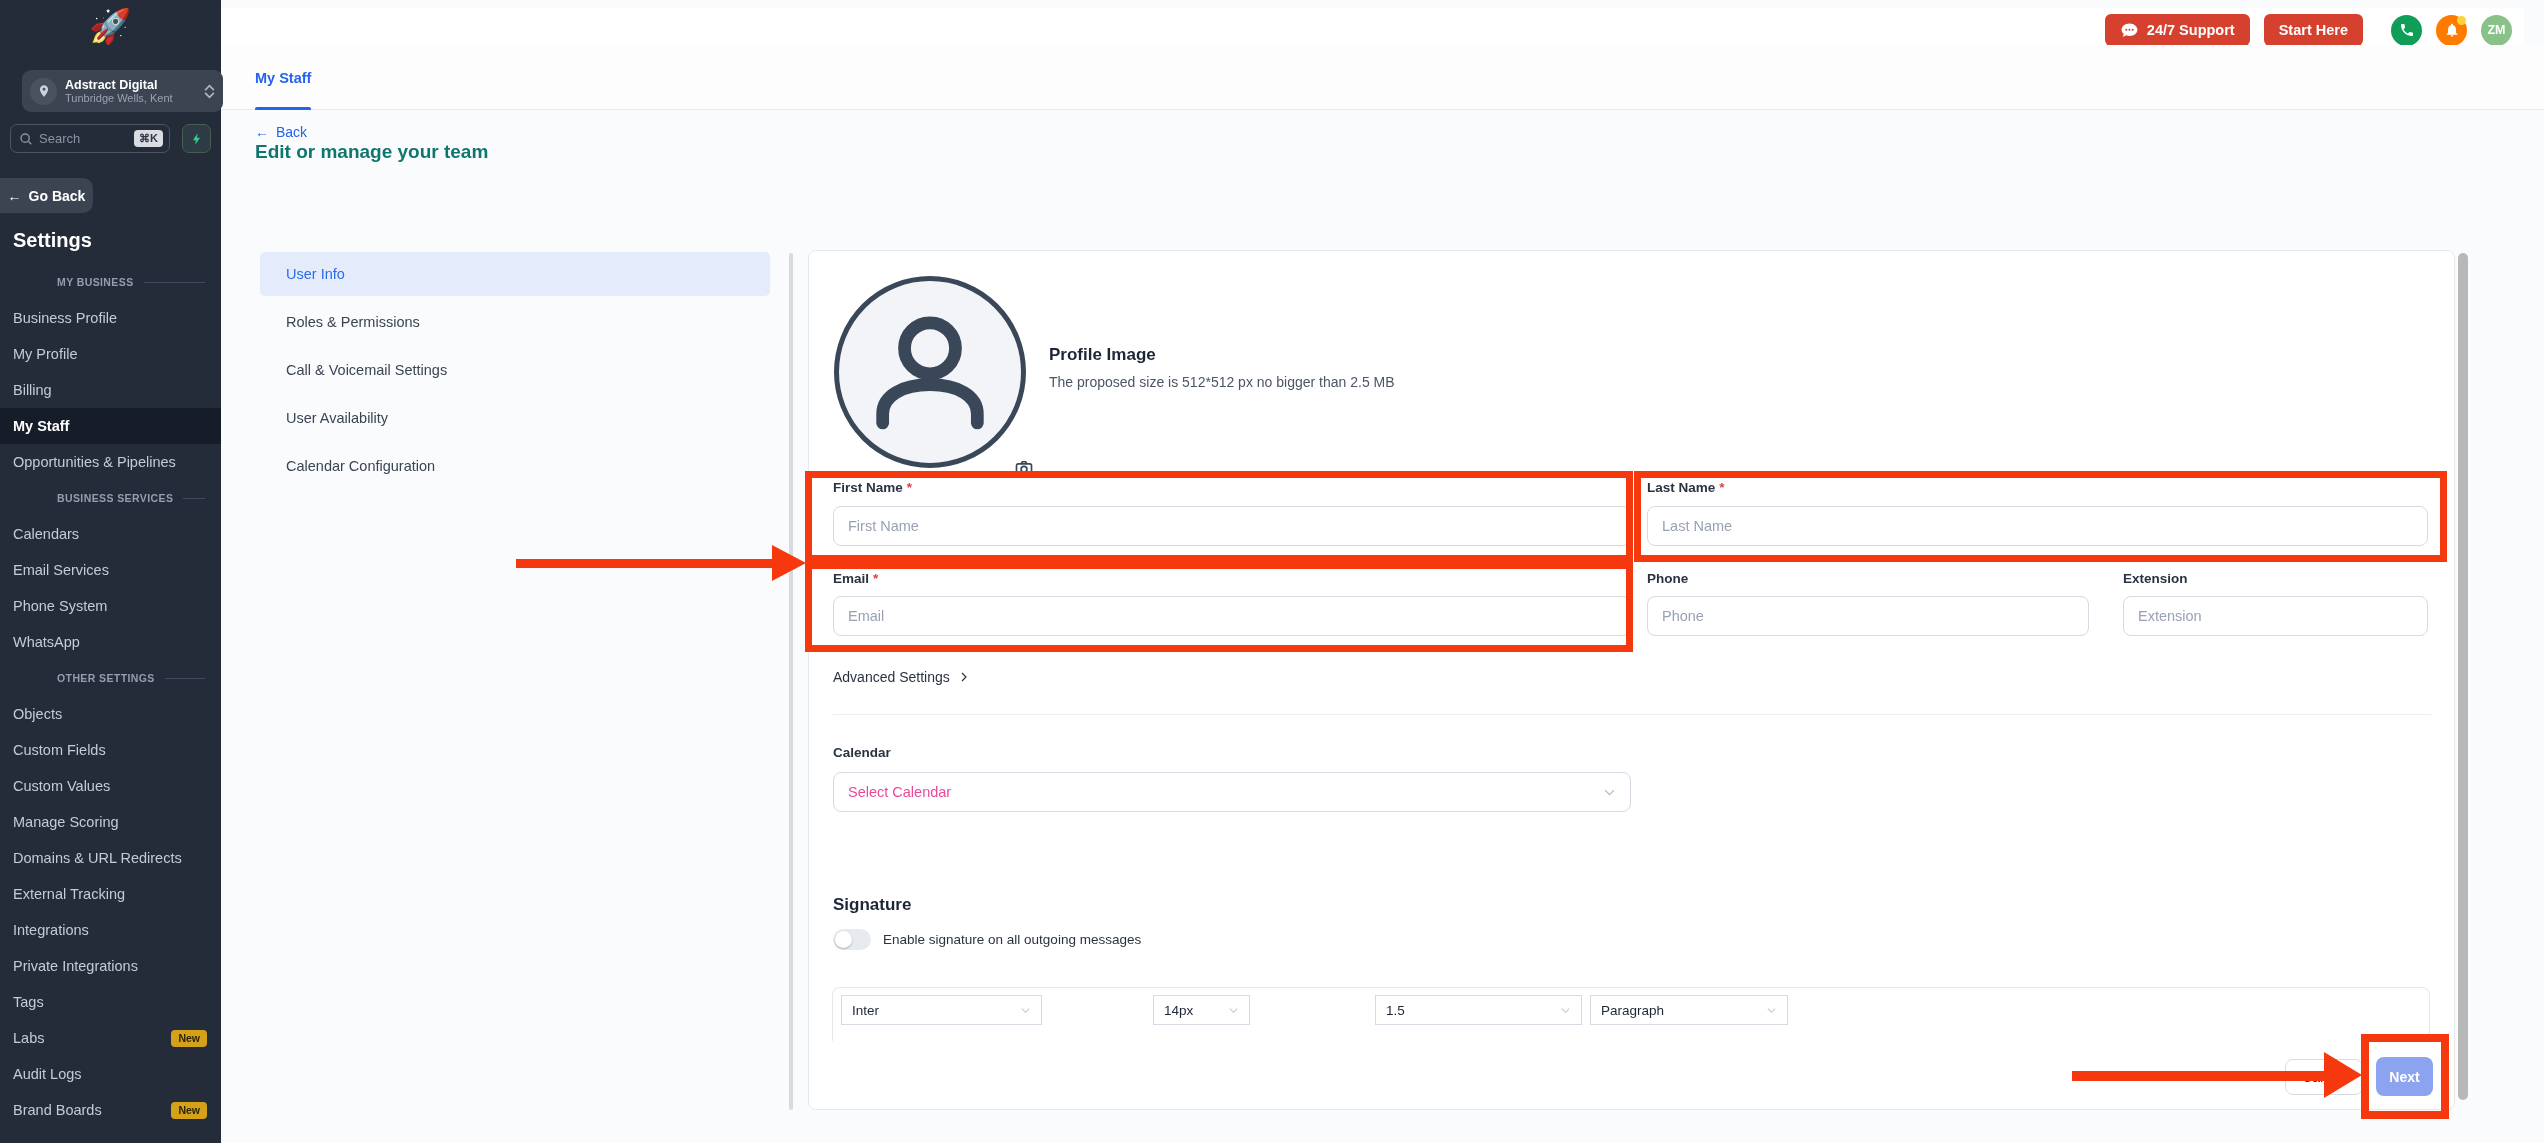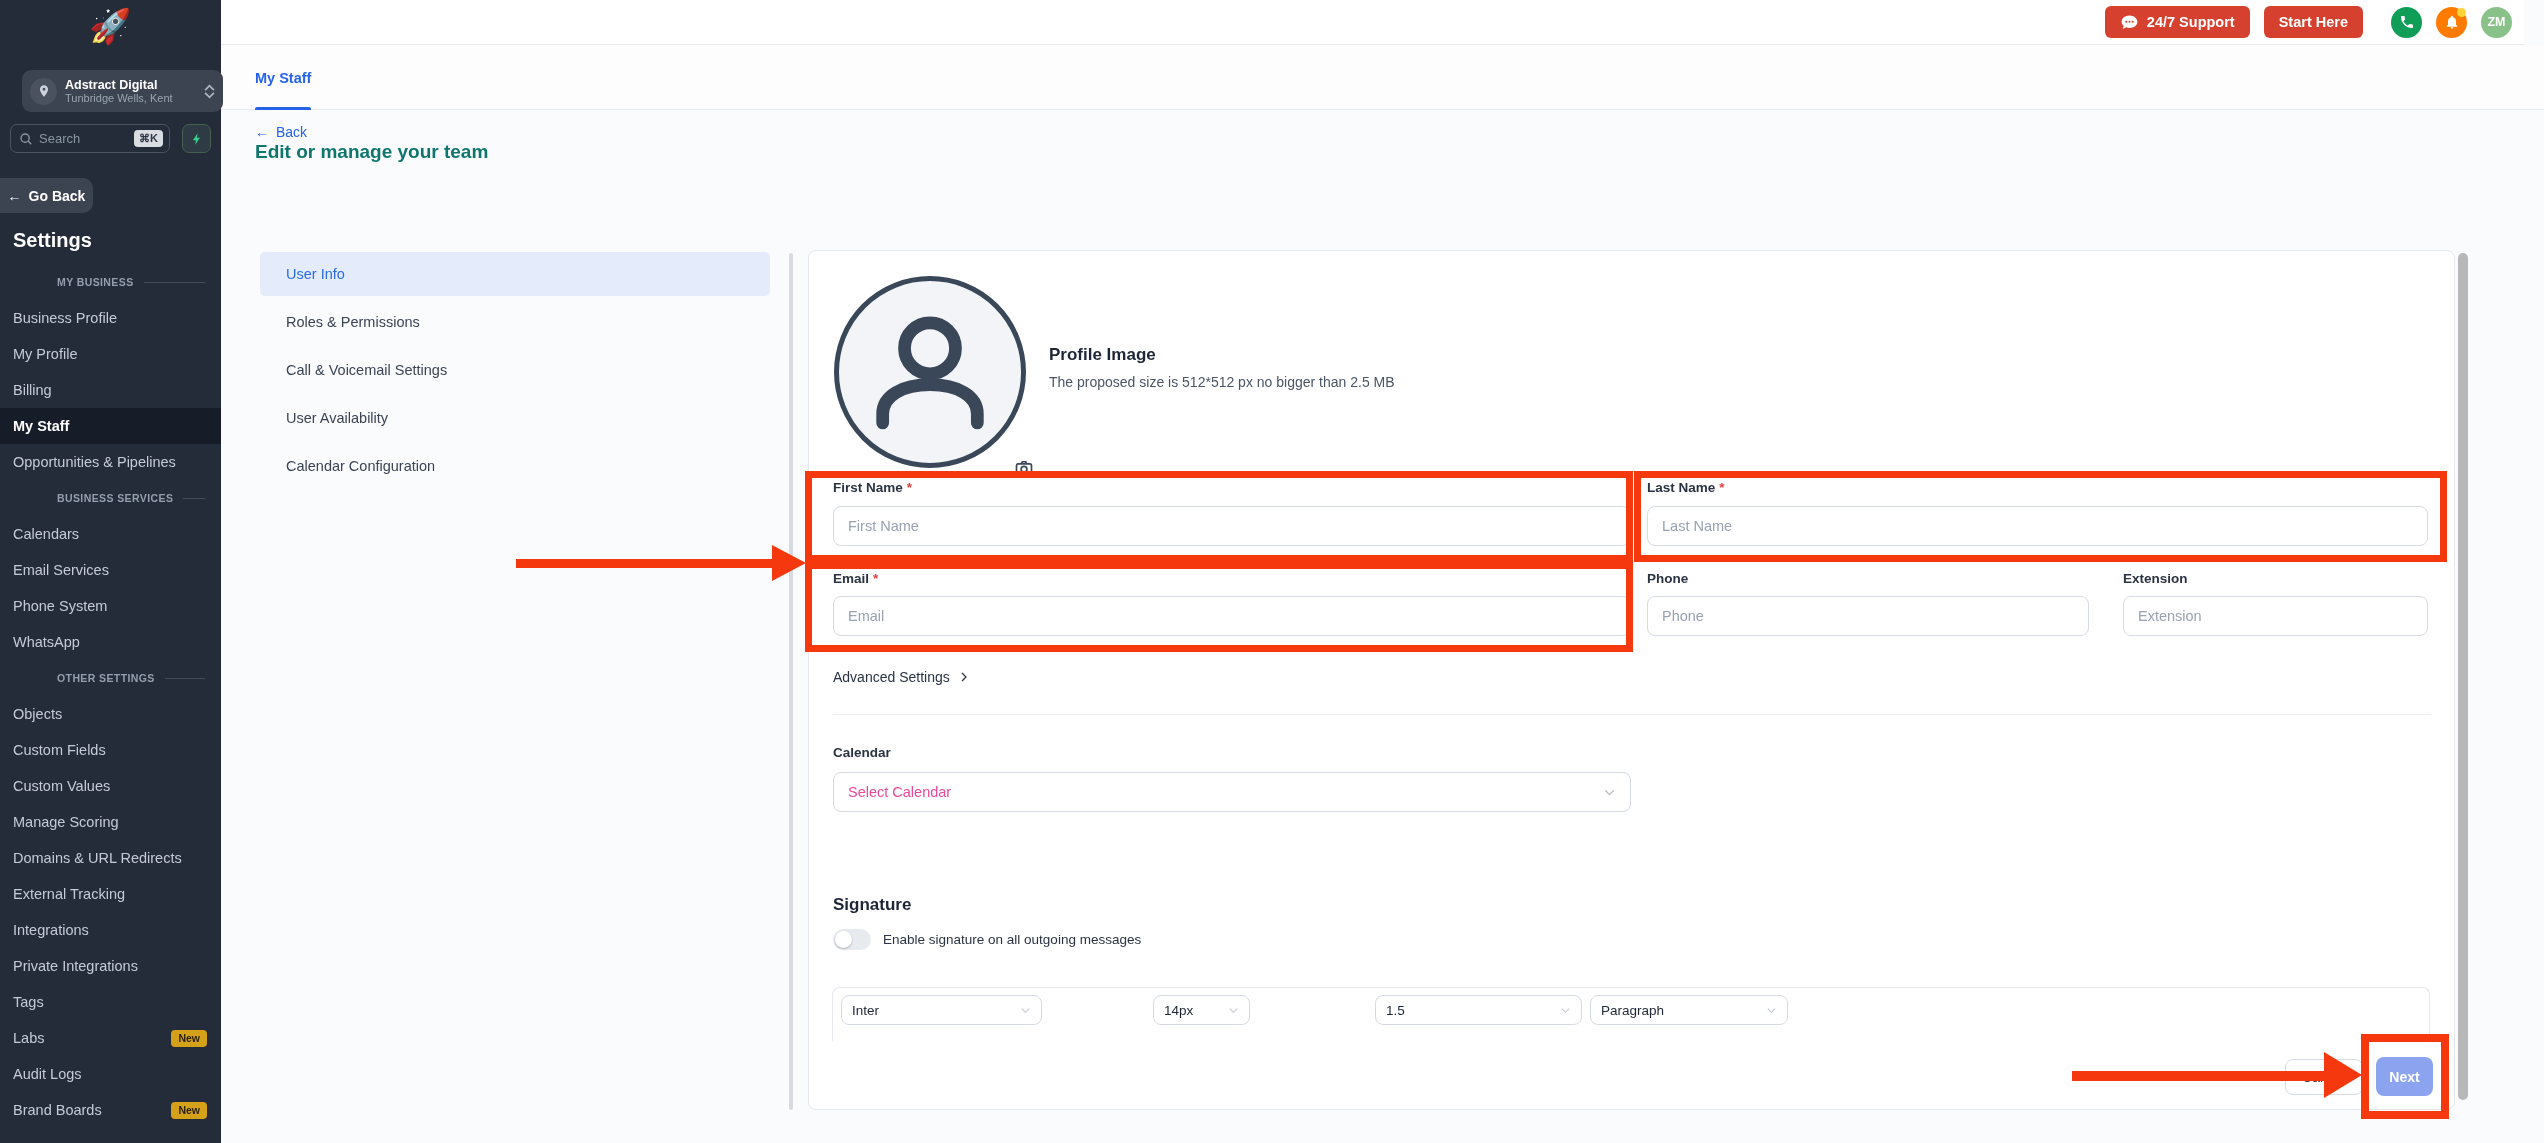--- a/index.html
+++ b/index.html
@@ -24,21 +24,21 @@
   .settings-title { position:absolute; left:13px; top:229px; font-size:20px; font-weight:bold; color:#fff; }
   .nav { position:absolute; left:0; top:264px; width:221px; }
   .nav-section { height:36px; display:flex; align-items:center; padding-left:13px; }
   .nav-hdr { font-size:10.5px; letter-spacing:.4px; color:#959eae; font-weight:bold;padding-left:44px; }
   .nav-line { flex:1; height:1px; background:#414b5b; margin:0 16px 0 10px; }
   .nav-item { height:36px; display:flex; align-items:center; padding-left:13px; font-size:14.5px; color:#c5cbd6; cursor:pointer; }
   .nav-item.active { background:#161d29; color:#fff; font-weight:bold; }
   .badge { margin-left:auto; margin-right:14px; background:#d5a118; color:#2c2405; font-size:10.5px; font-weight:bold; padding:2.5px 7px; border-radius:4px; }
 
   
-  .topbar { position:absolute; left:221px; top:0; width:2303px; height:45px; background:#fff; border-bottom:1px solid #e7e9ee; display:flex; align-items:center; justify-content:flex-end; gap:14px; padding-right:12px; }
+  .topbar { position:absolute; left:221px; top:8px; width:2303px; height:45px; background:#fff; border-bottom:1px solid #e7e9ee; display:flex; align-items:center; justify-content:flex-end; gap:14px; padding-right:12px; }
   .redbtn { background:#d6402e; color:#fff; border:none; border-radius:6px; height:32px; padding:0 15px; font-size:14.5px; font-weight:bold; display:flex; align-items:center; gap:8px; cursor:pointer; font-family:inherit; }
   .circle-btn { width:31px; height:31px; border-radius:50%; display:flex; align-items:center; justify-content:center; position:relative; cursor:pointer; border:none; }
   .circle-btn.phone { background:#0f9d58; margin-left:14px; }
   .circle-btn.bell { background:#ff7b00; }
   .bell-dot { position:absolute; top:1px; right:1px; width:9px; height:9px; border-radius:50%; background:#ffd437; }
   .avatar { width:31px; height:31px; border-radius:50%; background:#88c289; color:#fff; font-size:12.5px; font-weight:bold; display:flex; align-items:center; justify-content:center; cursor:pointer; }
 
   
   .tabstrip { position:absolute; left:221px; top:45px; width:2323px; height:65px; background:#fdfdfe; border-bottom:1px solid #e8eaee; }
   .tab-mystaff { position:absolute; left:34px; top:0; height:65px; display:flex; align-items:center; color:#2563eb; font-size:14.5px; font-weight:bold; cursor:pointer; }
@@ -70,21 +70,21 @@
   .cal-label { position:absolute; left:24px; top:494px; font-size:13.5px; font-weight:bold; color:#2a3342; }
   .select { position:absolute; left:24px; top:521px; width:798px; height:40px; border:1px solid #d6dae2; border-radius:8px; display:flex; align-items:center; justify-content:space-between; padding:0 14px; cursor:pointer; }
   .select .sel-ph { font-size:14.5px; color:#ec4899; }
 
   .sig-title { position:absolute; left:24px; top:644px; font-size:17px; font-weight:bold; color:#1d2636; }
   .toggle { position:absolute; left:24px; top:678px; width:38px; height:21px; background:#e7eaef; border-radius:11px; cursor:pointer; }
   .knob { position:absolute; left:2px; top:2px; width:17px; height:17px; background:#fff; border-radius:50%; box-shadow:0 1px 2px rgba(0,0,0,.25); }
   .toggle-label { position:absolute; left:74px; top:681px; font-size:13.5px; color:#2a3342; }
 
   .toolbar { position:absolute; left:23px; top:736px; width:1598px; height:54px; border:1px solid #e6e8ee; border-radius:8px 8px 0 0; border-bottom:none; }
-  .dd { position:absolute; top:7px; height:30px; border:1px solid #d6dae2; border-radius:8px; display:flex; align-items:center; justify-content:space-between; padding:0 10px; font-size:13.5px; color:#1d2636; cursor:pointer; background:#fff; }
+  .dd { position:absolute; top:7px; height:30px; border:1px solid #d6dae2; border-radius:0; display:flex; align-items:center; justify-content:space-between; padding:0 10px; font-size:13.5px; color:#1d2636; cursor:pointer; background:#fff; }
   .dd.dd-font { left:8px;  width:201px; }
   .dd.dd-size { left:320px; width:97px; }
   .dd.dd-lh   { left:542px; width:207px; }
   .dd.dd-para { left:757px; width:198px; }
 
   .btn-cancel { position:absolute; left:1476px; top:808px; width:78px; height:36px; background:#fff; border:1px solid #d6dae2; border-radius:8px; font-size:14px; color:#344054; font-family:inherit; cursor:pointer; }
   .btn-next { position:absolute; left:1567px; top:806px; width:57px; height:39px; background:#8ca3f0; border:none; border-radius:8px; font-size:14px; font-weight:bold; color:#fff; font-family:inherit; cursor:pointer; }
 
   
   .ann { position:absolute; z-index:20; pointer-events:none; }

